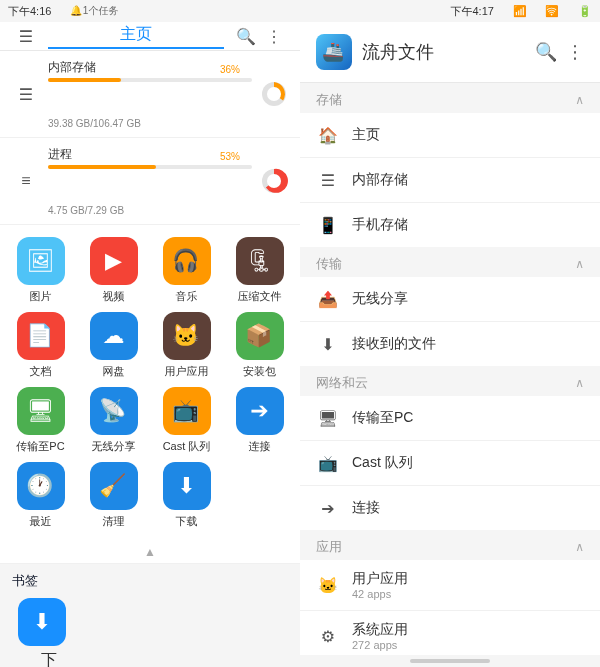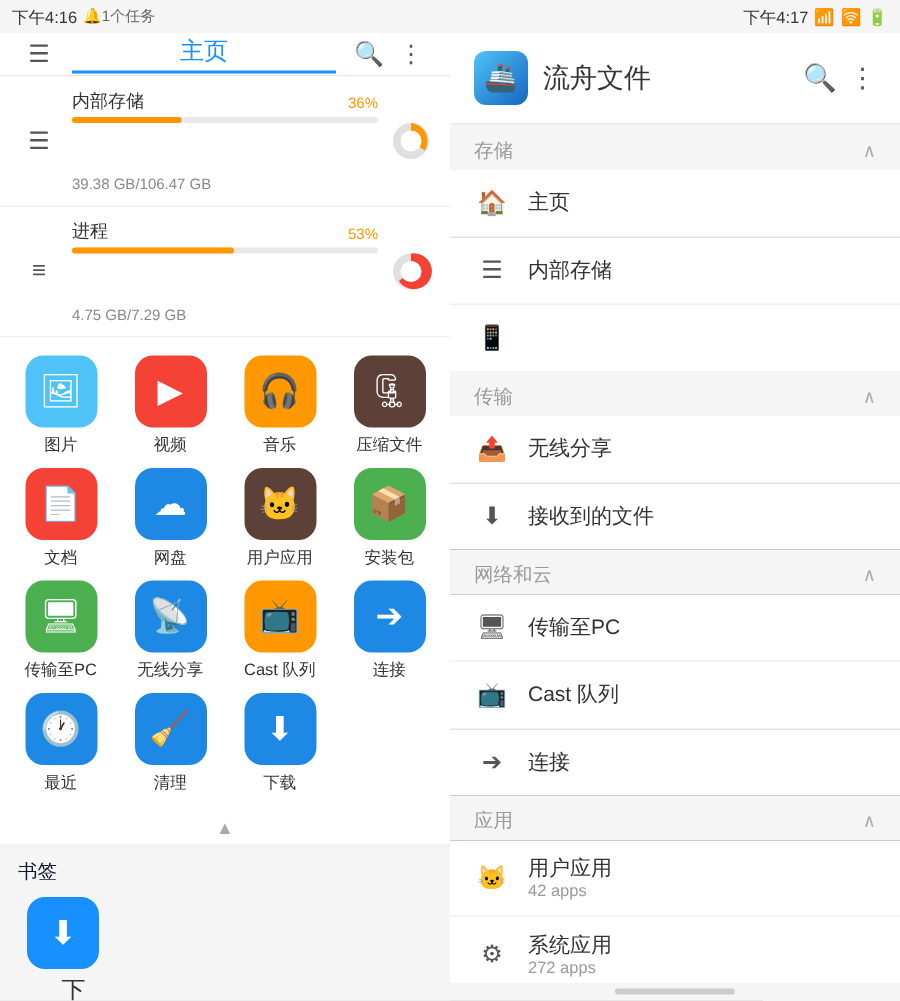--- a/index.html
+++ b/index.html
@@ -22,21 +22,21 @@
       background: #f5f5f5;
       padding: 0 8px;
       font-size: 11px;
       color: #333;
       position: relative;
       z-index: 100;
     }
     .status-bar-left, .status-bar-right {
       display: flex;
       align-items: center;
-      gap: 4px;
+      gap: 19px;
     }
 
     
     .main-container {
       display: flex;
       flex: 1;
       overflow: hidden;
       position: relative;
     }
 
@@ -115,21 +115,21 @@
       margin-bottom: 2px;
     }
     .progress-bar-fill {
       height: 100%;
       border-radius: 2px;
     }
     .progress-label {
       font-size: 10px;
       color: #ff9800;
       position: absolute;
-      right: 0;
+      right: 12px;
       top: -14px;
     }
     .info-card-size {
       font-size: 10px;
       color: #888;
       margin-top: 36px;
     }
     .info-pie {
       width: 28px;
       height: 28px;
@@ -256,21 +256,21 @@
     .drawer-header-icons {
       margin-left: auto;
       display: flex;
       gap: 8px;
     }
 
     
     .drawer-content {
       flex: 1;
       overflow-y: auto;
-      background: #14532d;
+      background: #ef4444;
     }
     .drawer-section-header {
       display: flex;
       justify-content: space-between;
       align-items: center;
       padding: 8px 16px 4px;
       background: #f5f5f5;
     }
     .drawer-section-title {
       font-size: 13px;
@@ -475,20 +475,23 @@
           </div>
         </div>
         <div class="drawer-item">
           <div class="drawer-item-icon">☰</div>
           <div class="drawer-item-text">
             <div class="drawer-item-label">内部存储</div>
           </div>
         </div>
         <div class="drawer-item">
           <div class="drawer-item-icon">📱</div>
+          <div class="drawer-item-text">
+            <div class="drawer-item-label">手机存储</div>
+          </div>
         </div>
       </div>
 
       <div class="drawer-section-header">
         <span class="drawer-section-title">传输</span>
         <span class="drawer-section-toggle">∧</span>
       </div>
       <div>
         <div class="drawer-item">
           <div class="drawer-item-icon">📤</div>

